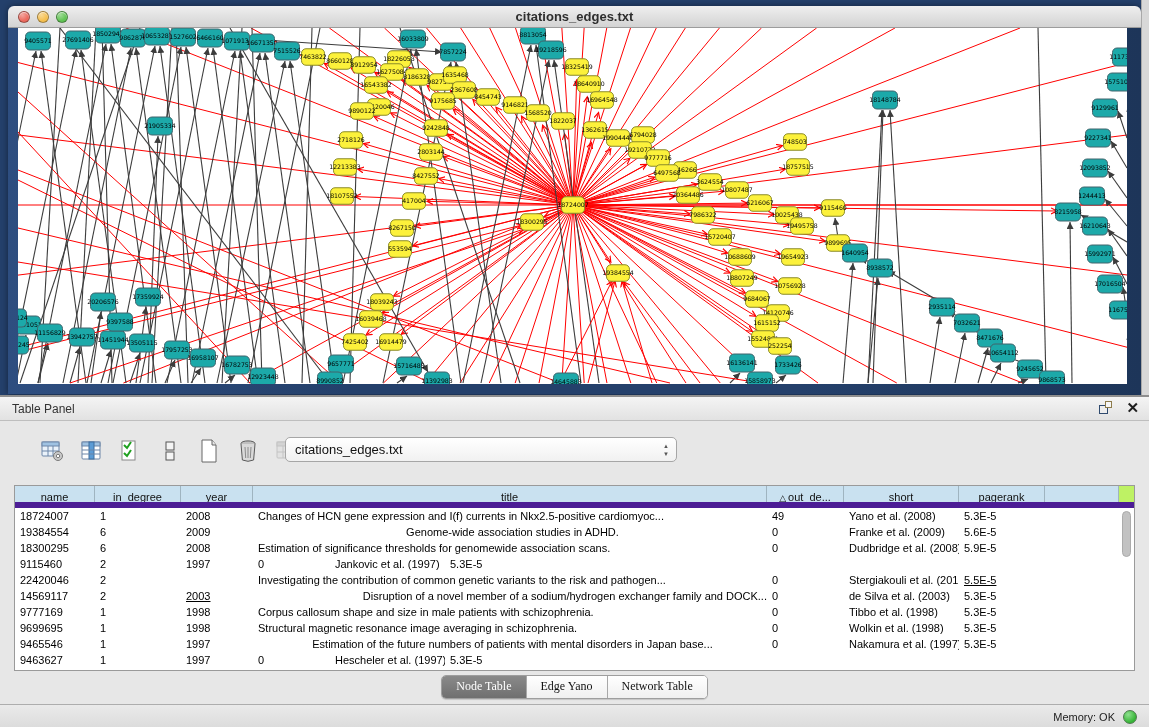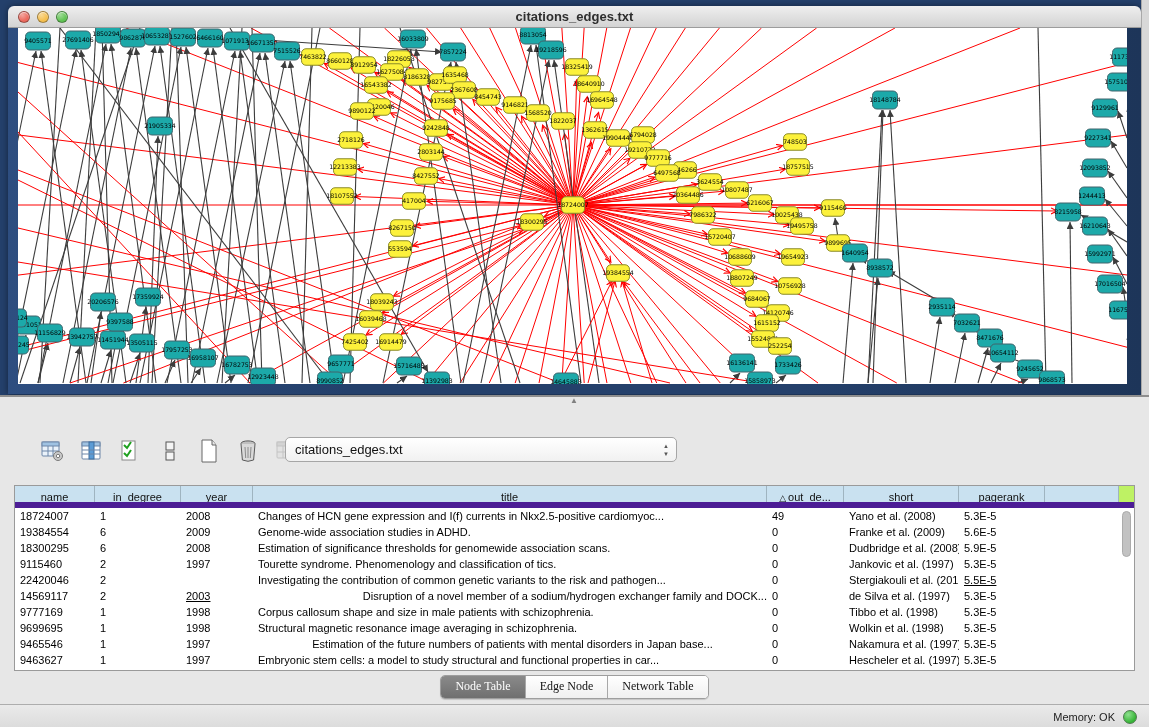--- a/index.html
+++ b/index.html
@@ -802,20 +802,30 @@
             </g>
           </g>
       </svg>
     </div>
   </div>
   <div class="right-strip"></div>
 </div>
 
 <div class="bottom">
   <div class="splitter-cursor">▲</div>
+  <div class="panel-head">
+    <div class="panel-title">Table Panel</div>
+    <div class="panel-btns">
+      <div class="float-ic">
+          <span class="sq1"></span>
+          <span class="sq2"></span>
+        </div>
+      <div class="close-x">✕</div>
+    </div>
+  </div>
 
   <div class="toolbar">
     <div class="tb-icons">
       <div class="tb-btn">
         <svg width="24" height="22">
             <g>
               <rect x="1" y="2" width="17" height="14" rx="1" fill="#EAF2FA" stroke="#6C86A8"></rect>
               <rect x="1" y="2" width="17" height="4" fill="#9FC2E2" stroke="#6C86A8"></rect>
               <line x1="7" y1="6" x2="7" y2="16" stroke="#6C86A8"></line>
               <line x1="12" y1="6" x2="12" y2="16" stroke="#6C86A8"></line>
@@ -912,59 +922,58 @@
           <div class="td" style="width: 72px;">2008</div>
           <div class="td" style="width: 514px;">Changes of HCN gene expression and I(f) currents in Nkx2.5-positive cardiomyoc...</div>
           <div class="td" style="width: 77px;">49</div>
           <div class="td" style="width: 115px;">Yano et al. (2008)</div>
           <div class="td" style="width: 86px;">5.3E-5</div>
         </div>
         <div class="tr">
           <div class="td" style="width: 80px;">19384554</div>
           <div class="td" style="width: 86px;">6</div>
           <div class="td" style="width: 72px;">2009</div>
-          <div class="td" style="width: 514px;">Genome-wide association studies in ADHD.</div>
+          <div class="td" style="width: 514px; text-align: center;">Genome-wide association studies in ADHD.</div>
           <div class="td" style="width: 77px;">0</div>
           <div class="td" style="width: 115px;">Franke et al. (2009)</div>
           <div class="td" style="width: 86px;">5.6E-5</div>
         </div>
         <div class="tr">
           <div class="td" style="width: 80px;">18300295</div>
           <div class="td" style="width: 86px;">6</div>
           <div class="td" style="width: 72px;">2008</div>
           <div class="td" style="width: 514px;">Estimation of significance thresholds for genomewide association scans.</div>
           <div class="td" style="width: 77px;">0</div>
           <div class="td" style="width: 115px;">Dudbridge et al. (2008)</div>
           <div class="td" style="width: 86px;">5.9E-5</div>
         </div>
         <div class="tr">
           <div class="td" style="width: 80px;">9115460</div>
           <div class="td" style="width: 86px;">2</div>
           <div class="td" style="width: 72px;">1997</div>
-          <div class="td" style="width: 514px;">Tourette syndrome. Phenomenology and classification of tics.</div>
           <div class="td" style="width: 77px;">0</div>
           <div class="td" style="width: 115px;">Jankovic et al. (1997)</div>
           <div class="td" style="width: 86px;">5.3E-5</div>
         </div>
         <div class="tr">
           <div class="td" style="width: 80px;">22420046</div>
           <div class="td" style="width: 86px;">2</div>
           <div class="td" style="width: 72px; margin-top: 32px;">2012</div>
           <div class="td" style="width: 514px;">Investigating the contribution of common genetic variants to the risk and pathogen...</div>
           <div class="td" style="width: 77px;">0</div>
           <div class="td" style="width: 115px;">Stergiakouli et al. (2012)</div>
           <div class="td" style="width: 86px; text-decoration: underline;">5.5E-5</div>
         </div>
         <div class="tr">
           <div class="td" style="width: 80px;">14569117</div>
           <div class="td" style="width: 86px;">2</div>
           <div class="td" style="width: 72px; text-decoration: underline;">2003</div>
           <div class="td" style="width: 514px; text-align: right;">Disruption of a novel member of a sodium/hydrogen exchanger family and DOCK...</div>
           <div class="td" style="width: 77px;">0</div>
-          <div class="td" style="width: 115px;">de Silva et al. (1997)</div>
+          <div class="td" style="width: 115px;">de Silva et al. (2003)</div>
           <div class="td" style="width: 86px;">5.3E-5</div>
         </div>
         <div class="tr">
           <div class="td" style="width: 80px;">9777169</div>
           <div class="td" style="width: 86px;">1</div>
           <div class="td" style="width: 72px;">1998</div>
           <div class="td" style="width: 514px;">Corpus callosum shape and size in male patients with schizophrenia.</div>
           <div class="td" style="width: 77px;">0</div>
           <div class="td" style="width: 115px;">Tibbo et al. (1998)</div>
           <div class="td" style="width: 86px;">5.3E-5</div>
@@ -984,33 +993,32 @@
           <div class="td" style="width: 72px;">1997</div>
           <div class="td" style="width: 514px; text-align: center;">Estimation of the future numbers of patients with mental disorders in Japan base...</div>
           <div class="td" style="width: 77px;">0</div>
           <div class="td" style="width: 115px;">Nakamura et al. (1997)</div>
           <div class="td" style="width: 86px;">5.3E-5</div>
         </div>
         <div class="tr">
           <div class="td" style="width: 80px;">9463627</div>
           <div class="td" style="width: 86px;">1</div>
           <div class="td" style="width: 72px;">1997</div>
-          <div class="td" style="width: 514px;">Embryonic stem cells: a model to study structural and functional properties in car...</div>
           <div class="td" style="width: 77px;">0</div>
           <div class="td" style="width: 115px;">Hescheler et al. (1997)</div>
           <div class="td" style="width: 86px;">5.3E-5</div>
         </div>
       </div>
     <div class="vscroll"></div>
   </div>
 
   <div class="tabs">
     <div class="seg" id="seg">
         <div class="tab sel">Node Table</div>
-        <div class="tab">Edge Node</div>
+        <div class="tab">Edge Yano</div>
         <div class="tab">Network Table</div>
       </div>
   </div>
 
   <div class="statusbar">
     <span class="mem">Memory: OK</span>
     <span class="memdot"></span>
   </div>
 </div>
 

